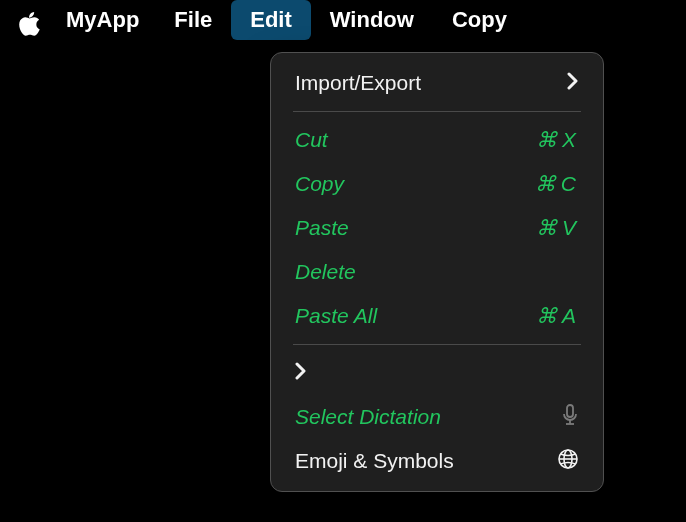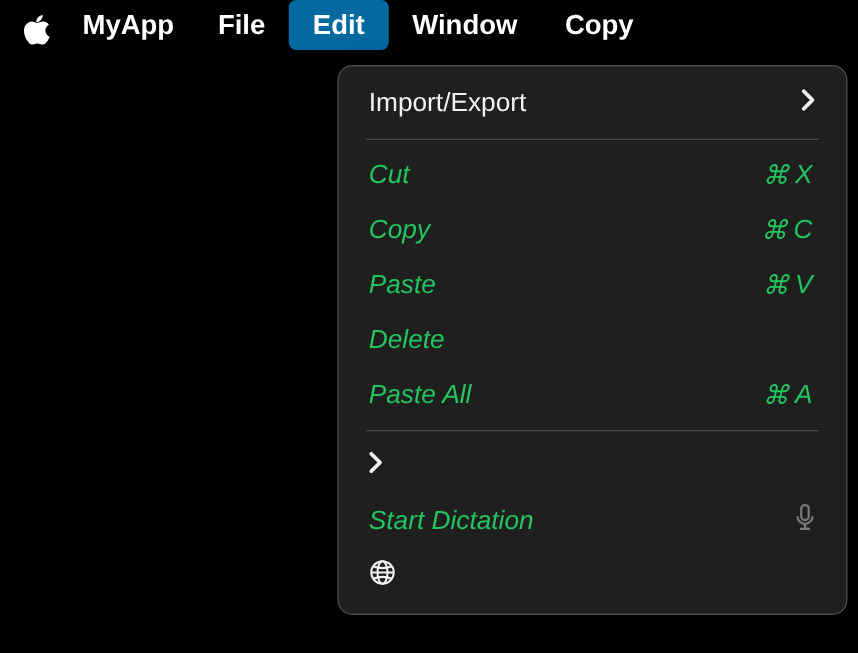--- a/index.html
+++ b/index.html
@@ -29,26 +29,26 @@
     font-size: 22px;
     font-weight: 700;
     color: #fff;
     padding: 0 19px;
     height: 40px;
     line-height: 40px;
     border-radius: 6px;
     cursor: default;
   }
   .menubar-item.appname { font-weight: 700; padding-left: 16px; padding-right: 16px; }
-  .menubar-item.open { background: #0369a1; }
+  .menubar-item.open { background: #0c4a6e; }
   .dropdown {
     position: absolute;
     left: 270px;
     top: 52px;
-    width: 408px;
+    width: 334px;
     background: #1f1f1f;
     border: 1px solid #505050;
     border-radius: 12px;
     padding: 8px 0;
     box-shadow: 0 10px 30px rgba(0,0,0,0.5);
   }
   .dropdown-item {
     display: flex;
     align-items: center;
     justify-content: space-between;
@@ -148,32 +148,33 @@
 
   <div class="dropdown-item">
     <span class="chevron">
       <svg viewBox="0 0 12 18">
           <path d="M2 2 L9 9 L2 16"></path>
         </svg>
     </span>
   </div>
 
   <div class="dropdown-item disabled">
-    <span>Start Dictation</span>
+    <span>Select Dictation</span>
     <span class="mic-icon">
       <svg viewBox="0 0 18 22">
         <rect x="6" y="1" width="6" height="12" rx="3"></rect>
         <path d="M3 10 a6 6 0 0 0 12 0"></path>
         <line x1="9" y1="16" x2="9" y2="20"></line>
         <line x1="5" y1="20" x2="13" y2="20"></line>
       </svg>
     </span>
   </div>
 
   <div class="dropdown-item">
+    <span>Emoji &amp; Symbols</span>
     <span class="globe-icon">
       <svg viewBox="0 0 22 22">
         <circle cx="11" cy="11" r="9"></circle>
         <ellipse cx="11" cy="11" rx="4" ry="9"></ellipse>
         <line x1="2" y1="11" x2="20" y2="11"></line>
         <path d="M3.5 6 Q11 9 18.5 6"></path>
         <path d="M3.5 16 Q11 13 18.5 16"></path>
       </svg>
     </span>
   </div>

